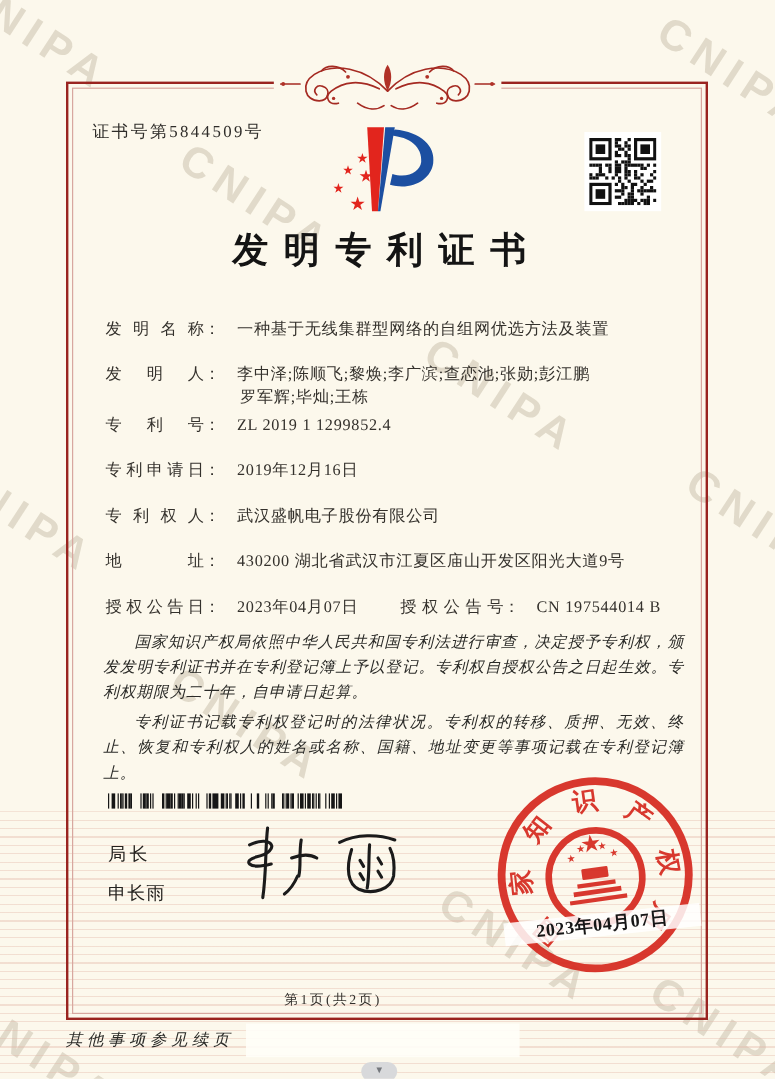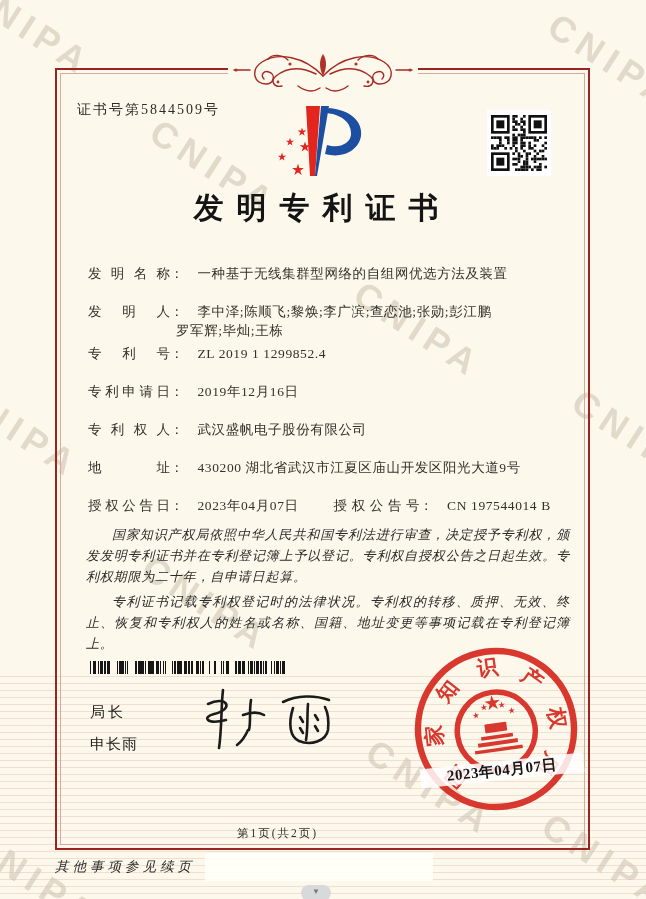--- a/index.html
+++ b/index.html
@@ -308,21 +308,21 @@
 </div>
 
 <div class="doc-title">发明专利证书</div>
 
 <div class="row" style="top:265px">
   <span class="flabel">发明名称</span><span>：</span><span class="fvalue">一种基于无线集群型网络的自组网优选方法及装置</span>
 </div>
 <div class="row" style="top:303px">
   <span class="flabel">发明人</span><span>：</span><span class="fvalue">李中泽;陈顺飞;黎焕;李广滨;查恋池;张勋;彭江鹏</span>
 </div>
-<div class="row" style="top:322px;left:176px">
+<div class="row" style="top:322px;left:200px">
   <span class="fvalue" style="margin-left:0">罗军辉;毕灿;王栋</span>
 </div>
 <div class="row" style="top:345px">
   <span class="flabel">专利号</span><span>：</span><span class="fvalue">ZL 2019 1 1299852.4</span>
 </div>
 <div class="row" style="top:383px">
   <span class="flabel">专利申请日</span><span>：</span><span class="fvalue">2019年12月16日</span>
 </div>
 <div class="row" style="top:421px">
   <span class="flabel">专利权人</span><span>：</span><span class="fvalue">武汉盛帆电子股份有限公司</span>

